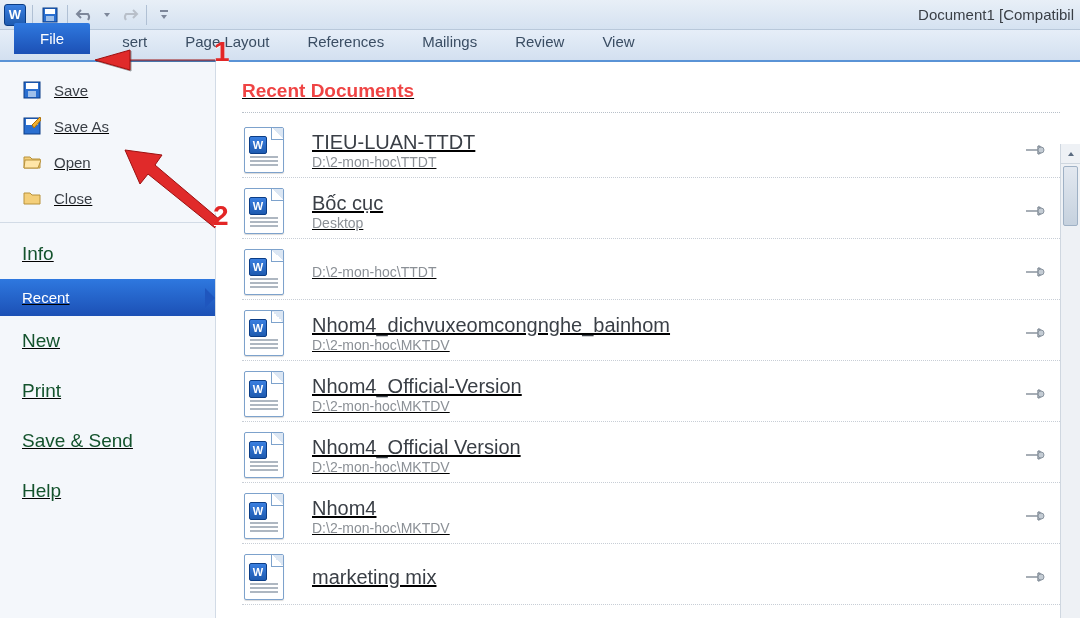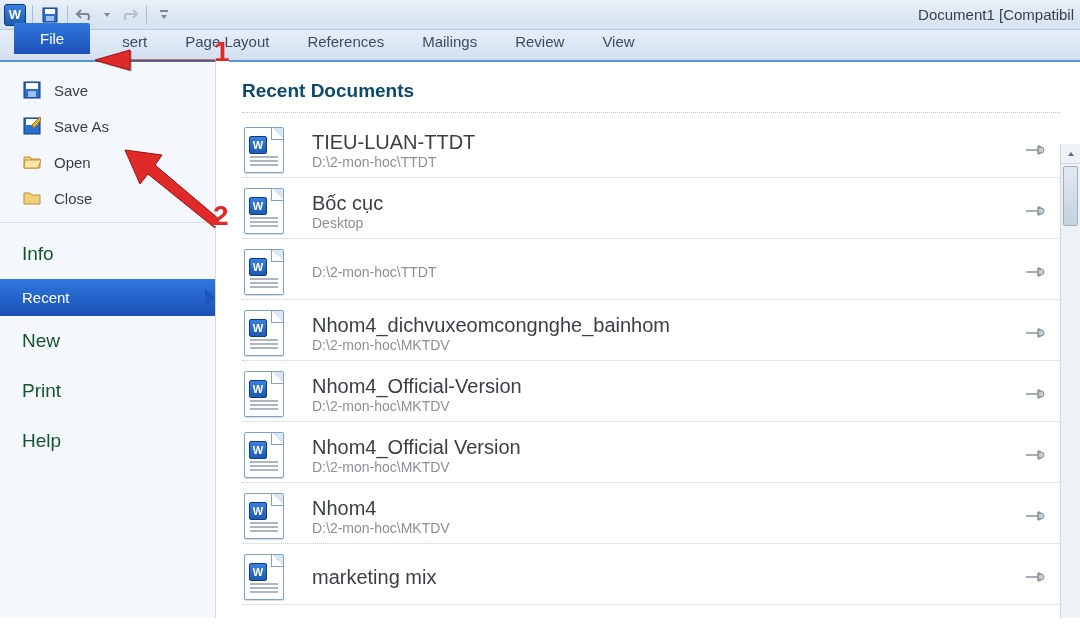--- a/index.html
+++ b/index.html
@@ -11,35 +11,35 @@
 .qat-sep { width: 1px; height: 20px; background: #b0c0d4; margin: 0 6px; }
 .qat-btn { width: 22px; height: 22px; display: flex; align-items: center; justify-content: center; }
 .doc-title { margin-left: auto; padding-right: 6px; color: #3a3f46; font-size: 15px; }
 
 
 .ribbon { height: 32px; display: flex; align-items: flex-end; background: linear-gradient(#e6eef8,#d3e0f0); border-bottom: 2px solid #5a93d6; padding-bottom: 6px; padding-left: 14px; gap: 38px; }
 .file-tab { background: linear-gradient(#2f79df,#1c50b5); color: #fff; padding: 7px 26px; border-radius: 2px 2px 0 0; font-size: 15px; margin-right: -6px; }
 .rib-tab { color: #3a4d63; font-size: 15px; padding-bottom: 4px; }
 
 
-.backstage { display: flex; height: calc(630px - 74px); }
+.backstage { display: flex; height: calc(630px - 74px); text-decoration: underline; }
 .sidebar { width: 216px; background: #f4f7fb; border-right: 1px solid #d2dbe6; padding-top: 10px; display: flex; flex-direction: column; }
 .side-item { display: flex; align-items: center; gap: 12px; padding: 10px 22px; color: #3a3f46; font-size: 15px; }
 .side-item.icon-item { padding: 8px 22px; position: relative; }
 .side-item.selected { background: linear-gradient(#2e78df,#1c50b5); color: #fff; position: relative; align-items: flex-end; }
 .side-item.selected::after { content: ""; position: absolute; right: -10px; top: 50%; margin-top: -10px; border: 10px solid transparent; border-left-color: #1f56be; }
 .side-sep { height: 1px; background: #d2dbe6; margin: 6px 0; }
 .side-text { padding: 14px 22px; color: #14532d; font-size: 19px; }
 
 
 .mini-ico { width: 20px; height: 20px; display: inline-flex; align-items: center; justify-content: center; }
 
 
 .main { flex: 1; padding: 18px 20px 0 26px; position: relative; }
-.main h2 { color: #0c4a6e; font-size: 19px; font-weight: bold; margin-bottom: 4px; border-bottom: 1px dotted #b8c0c9; padding-bottom: 10px; }
+.main h2 { color: #ef4444; font-size: 19px; font-weight: bold; margin-bottom: 4px; border-bottom: 1px dotted #b8c0c9; padding-bottom: 10px; }
 .recent-list { position: relative; }
 .recent-row { display: flex; align-items: center; padding: 10px 6px 4px 2px; border-bottom: 1px dotted #c8ced6; }
 .doc-ico { width: 40px; height: 46px; background: #fff; border: 1px solid #7da2cc; border-radius: 2px; position: relative; flex-shrink: 0; box-shadow: 0 1px 1px rgba(0,0,0,.15); }
 .doc-ico::before { content: ""; position: absolute; right: 0; top: 0; width: 11px; height: 11px; background: linear-gradient(225deg,#dbe6f3 50%, transparent 50%); border-left: 1px solid #7da2cc; border-bottom: 1px solid #7da2cc; }
 .doc-ico .wlbl { position: absolute; left: 4px; top: 8px; width: 18px; height: 18px; background: linear-gradient(#3a7fe0,#1e5bb0); border-radius: 2px; color: #fff; font-size: 11px; font-weight: bold; display: flex; align-items: center; justify-content: center; border: 1px solid #0b3d86; }
 .doc-ico .lines { position: absolute; left: 5px; right: 5px; bottom: 6px; }
 .doc-ico .lines span { display: block; height: 2px; background: #aeb7c1; margin-top: 2px; }
 .doc-meta { margin-left: 28px; flex: 1; }
 .doc-name { color: #3a3f46; font-size: 20px; }
 .doc-path { color: #8b9096; font-size: 14px; }
@@ -145,20 +145,21 @@
       </span>
       <span>Close</span>
     </div>
     <div class="side-sep"></div>
     <div class="side-text">Info</div>
     <div class="side-item selected">
       <span>Recent</span>
     </div>
     <div class="side-text">New</div>
     <div class="side-text">Print</div>
+    <div class="side-text">Save &amp; Send</div>
     <div class="side-text">Help</div>
   </div>
 
   <div class="main">
     <h2>Recent Documents</h2>
     <div class="recent-list" id="recent-list">
         <div class="recent-row">
           <div class="doc-ico">
             <div class="wlbl">W</div>
             <div class="lines">

